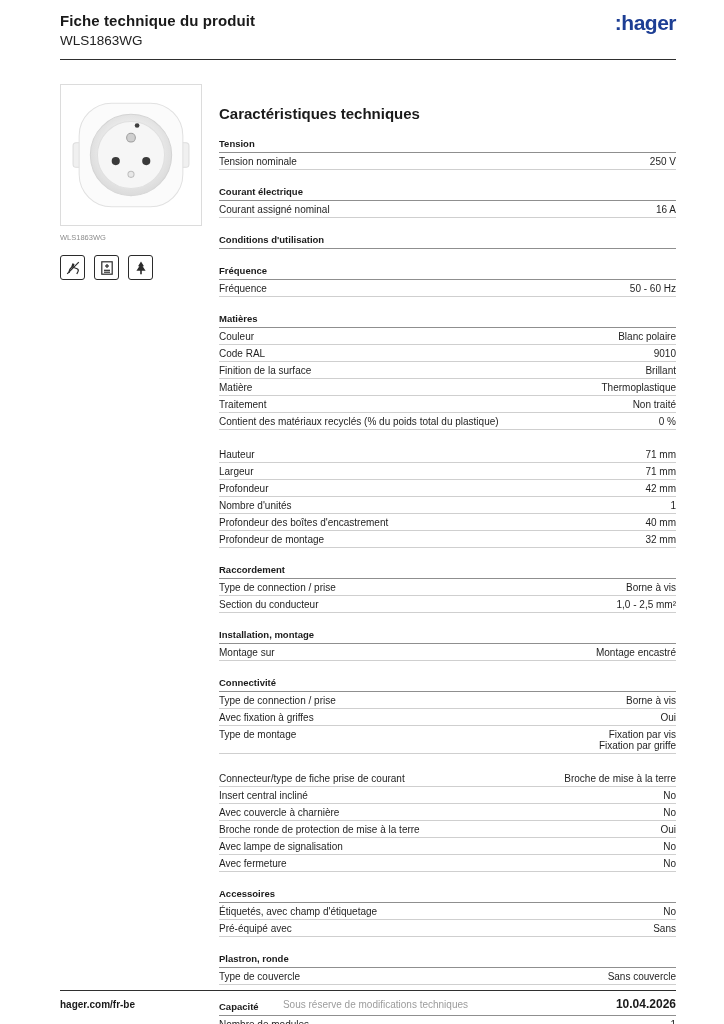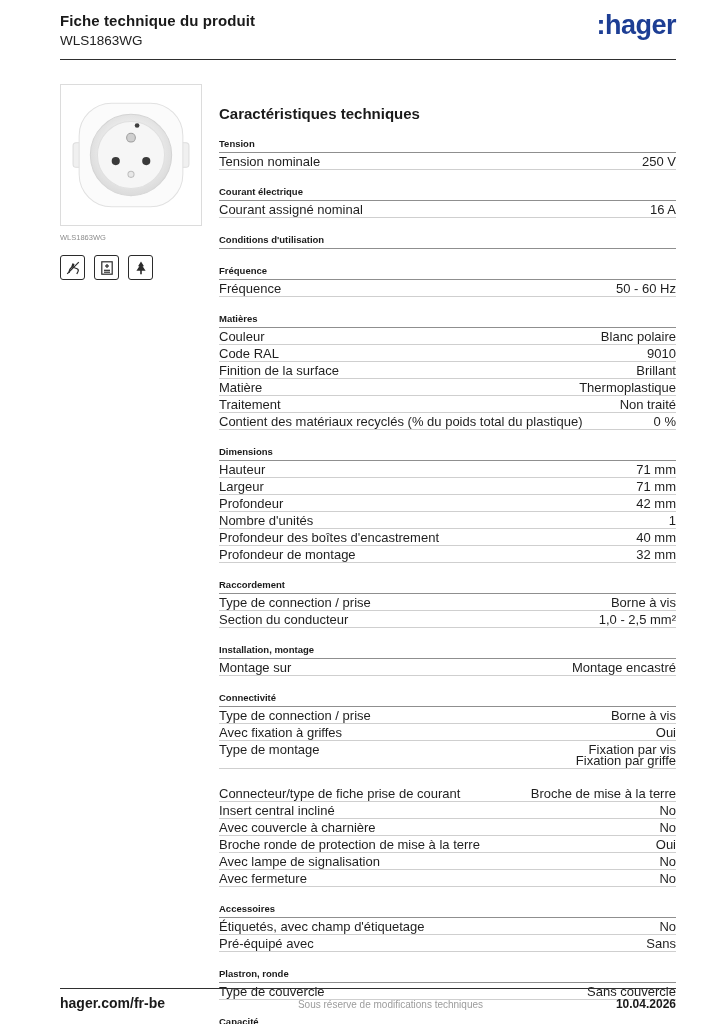--- a/index.html
+++ b/index.html
@@ -9,21 +9,21 @@
     font-family:"Liberation Sans", sans-serif;
     color:#1a1a1a;
     -webkit-font-smoothing:antialiased;
   }
   .page { position:relative; width:724px; height:1024px; padding:12px 48px 0 60px; overflow:hidden; }
 
   
   .header { display:flex; justify-content:space-between; align-items:flex-start; }
   .doc-title { font-size:15px; font-weight:bold; letter-spacing:.1px; }
   .doc-sku { font-size:13.5px; margin-top:4px; color:#222; }
-  .logo { font-size:27px; font-weight:bold; color:#1d3e94; line-height:1; letter-spacing:-0.5px; }
+  .logo { font-size:21px; font-weight:bold; color:#1d3e94; line-height:1; letter-spacing:-0.5px; }
   .header-rule { border:none; border-top:1px solid #2f2f2f; margin-top:11px; }
 
   
   .main { display:flex; margin-top:24px; }
   .left-col { flex:0 0 142px; width:142px; margin-right:17px; }
   .right-col { flex:1; min-width:0; }
 
   
   .product-image {
     width:142px; height:142px; border:1px solid #dcdcdc;
@@ -43,32 +43,32 @@
 
   
   .section { margin-top:16px; }
   .section-title {
     font-size:9.5px; font-weight:bold;
     padding-bottom:3px; border-bottom:1px solid #8f8f8f;
   }
   .spec-row {
     display:flex; justify-content:space-between; align-items:flex-start;
     padding:3px 0 2px; border-bottom:1px solid #cfcfcf;
-    font-size:13px; line-height:11px;
+    font-size:10px; line-height:11px;
   }
   .spec-label { color:#1f1f1f; padding-right:10px; }
   .spec-value { color:#1f1f1f; text-align:right; white-space:pre-line; flex-shrink:0; }
 
   
   .footer {
     position:absolute; left:60px; right:48px; bottom:13px;
     border-top:1px solid #2f2f2f; padding-top:6px;
     display:flex; justify-content:space-between; align-items:baseline;
   }
-  .footer-left { font-size:14px; font-weight:bold; color:#1a1a1a; text-decoration:none; }
+  .footer-left { font-size:10px; font-weight:bold; color:#1a1a1a; text-decoration:none; }
   .footer-center { font-size:10px; color:#9c9c9c; }
   .footer-right { font-size:12px; font-weight:bold; }
 </style>
 </head>
 <body>
 
 <div class="page">
 
   <div class="header">
     <div>
@@ -175,21 +175,20 @@
             <div class="spec-row">
               <span class="spec-label">Traitement</span>
               <span class="spec-value">Non traité</span>
             </div>
             <div class="spec-row">
               <span class="spec-label">Contient des matériaux recyclés (% du poids total du plastique)</span>
               <span class="spec-value">0 %</span>
             </div>
           </div>
           <div class="section">
-            <div class="section-title">Dimensions</div>
             <div class="spec-row">
               <span class="spec-label">Hauteur</span>
               <span class="spec-value">71 mm</span>
             </div>
             <div class="spec-row">
               <span class="spec-label">Largeur</span>
               <span class="spec-value">71 mm</span>
             </div>
             <div class="spec-row">
               <span class="spec-label">Profondeur</span>

